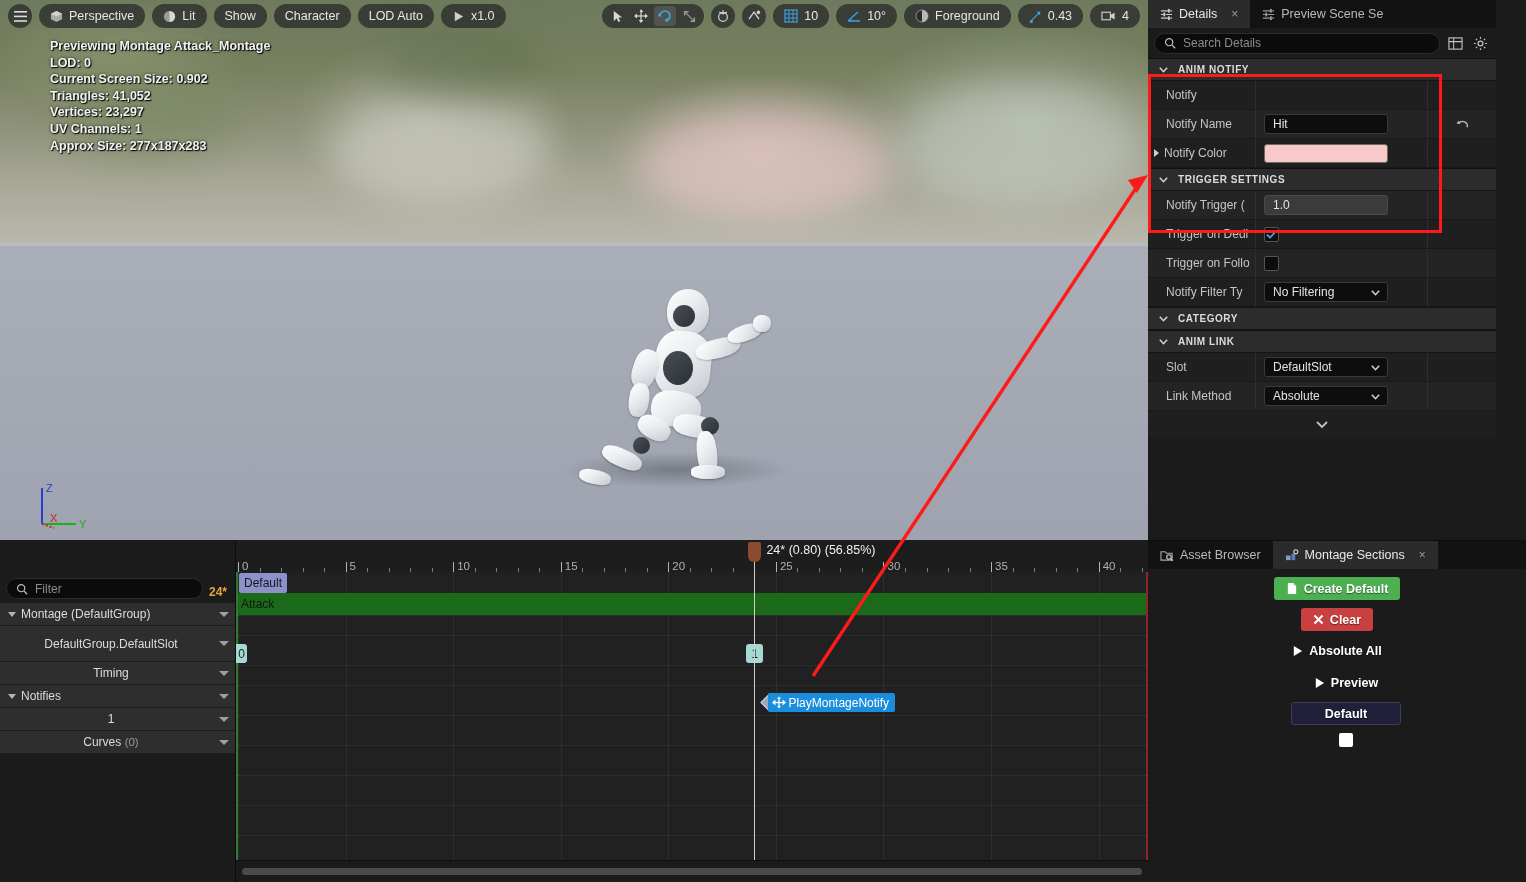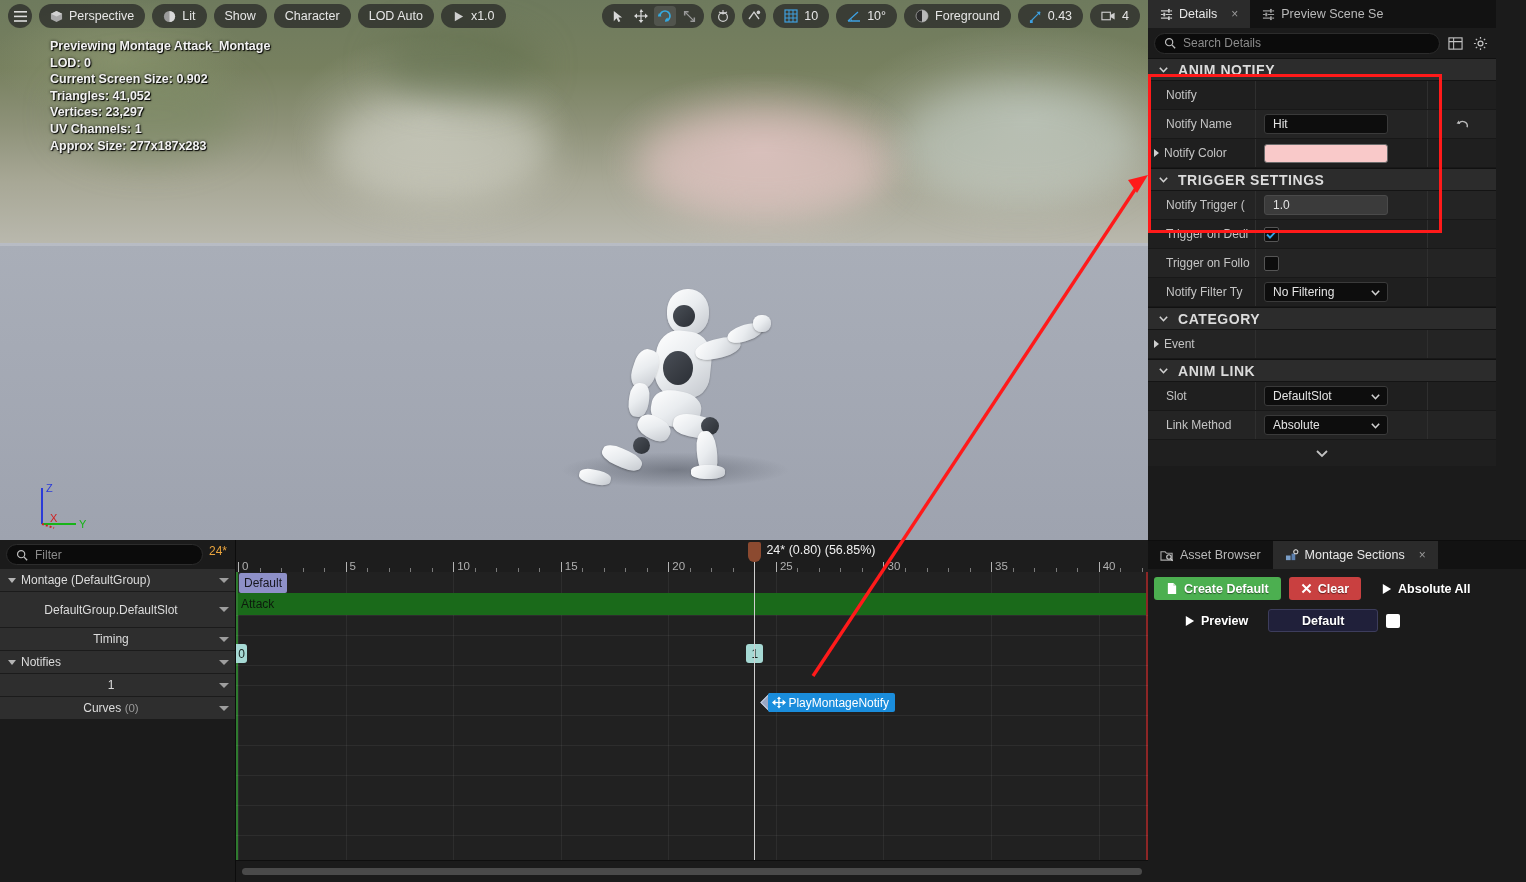--- a/index.html
+++ b/index.html
@@ -102,21 +102,21 @@
     height: 21px; border-radius: 11px; background: #0b0b0b;
     border: 1px solid #2c2c2c; padding: 0 9px;
     font-size: 12px; color: #8c8c8c;
   }
   .hdr-ico { width: 19px; height: 19px; display:flex; align-items:center; justify-content:center; }
 
   
   .cat-header {
     display: flex; align-items: center; gap: 9px; height: 23px;
     background: #2c2c2c; border-top: 1px solid #111; border-bottom: 1px solid #141414;
-    padding-left: 10px; font-size: 14px; font-weight: bold; letter-spacing: .55px;
+    padding-left: 10px; font-size: 10px; font-weight: bold; letter-spacing: .55px;
     color: #dcdcdc;
   }
   .prop-row {
     display: flex; align-items: center; height: 29px;
     border-bottom: 1px solid #181818; background: #1f1f1f;
   }
   .prop-row.alt { background: #242424; }
   .prop-label {
     width: 108px; flex: none; padding-left: 18px; font-size: 12px; color: #c4c4c4;
     overflow: hidden; white-space: nowrap;
@@ -156,45 +156,45 @@
     border: 3px solid #ff1a1a; pointer-events: none; z-index: 40;
   }
   #red-arrow { position: absolute; left: 0; top: 0; width: 1526px; height: 882px; pointer-events: none; z-index: 39; }
 
   
   #br-panel {
     position: absolute; left: 1148px; top: 540px; width: 378px; height: 342px;
     background: #1b1b1b; border-top: 1px solid #0d0d0d;
   }
   .sec-buttons { padding: 8px 6px 0 6px; }
-  .btn-row { display: flex; align-items: center; gap: 8px; margin-bottom: 9px; }
+  .btn-row { display: flex; align-items: center; gap: 8px; margin-bottom: 9px; flex-direction: column; }
   .btn {
     display: flex; align-items: center; justify-content: center; gap: 6px;
     height: 23px; padding: 0 12px; border-radius: 3px;
     font-size: 12.5px; font-weight: bold; color: #ffffff;
     text-shadow: 0 1px 1px rgba(0,0,0,.5);
   }
   .btn.green { background: #4caf50; }
   .btn.red { background: #c94040; }
   .btn.plain { background: transparent; }
   .btn.dark { background: #20203a; border: 1px solid #3d3d5c; min-width: 110px; }
   .wchk { width: 14px; height: 14px; background: #fff; border-radius: 2px; }
 
   
   #track-panel {
     position: absolute; left: 0; top: 540px; width: 236px; height: 342px;
     background: #1b1b1b; border-right: 1px solid #0c0c0c;
   }
-  .filter-row { display: flex; align-items: flex-start; gap: 6px; padding: 4px 6px 4px 6px; }
+  .filter-row { display: flex; align-items: flex-end; gap: 6px; padding: 4px 6px 4px 6px; margin-top: 34px; }
   .filter-box {
     flex: 1; display: flex; align-items: center; gap: 7px;
     height: 21px; border-radius: 11px; background: #0b0b0b; border: 1px solid #2c2c2c;
     padding: 0 9px; font-size: 12px; color: #8c8c8c;
   }
-  .badge-24 { color: #e8a33d; font-size: 12px; font-weight: normal; padding-right: 2px; }
+  .badge-24 { color: #e8a33d; font-size: 12px; font-weight: bold; padding-right: 2px; }
   .track-row {
     display: flex; align-items: center; height: 23px;
     background: #2e2e2e; border-bottom: 1px solid #1b1b1b; padding: 0 6px 0 8px;
     font-size: 12px; color: #dcdcdc; gap: 5px;
   }
   .track-row.tall { height: 36px; }
   .track-row .tr-label { flex: 1; }
   .track-row.centered .tr-label { text-align: center; }
   .caret-dn { width: 0; height: 0; border-top: 5px solid #b4b4b4; border-left: 4px solid transparent; border-right: 4px solid transparent; }
   .tri-small { width: 0; height: 0; border-top: 5px solid #9e9e9e; border-left: 5px solid transparent; border-right: 5px solid transparent; }
@@ -552,28 +552,20 @@
         </div>
       </div>
       <div class="prop-extra"></div>
     </div>
 
     <div class="cat-header">
       <svg class="chev" viewBox="0 0 12 12">
           <path d="M2 4 L6 8.4 L10 4" fill="none" stroke="#d2d2d2" stroke-width="1.7"></path>
         </svg>
       <span>CATEGORY</span>
-    </div>
-    <div class="prop-row alt">
-      <div class="prop-label indent">
-        <span class="arrow-r"></span>
-        <span>Event</span>
-      </div>
-      <div class="prop-value"></div>
-      <div class="prop-extra"></div>
     </div>
 
     <div class="cat-header">
       <svg class="chev" viewBox="0 0 12 12">
           <path d="M2 4 L6 8.4 L10 4" fill="none" stroke="#d2d2d2" stroke-width="1.7"></path>
         </svg>
       <span>ANIM LINK</span>
     </div>
     <div class="prop-row">
       <div class="prop-label">Slot</div>

